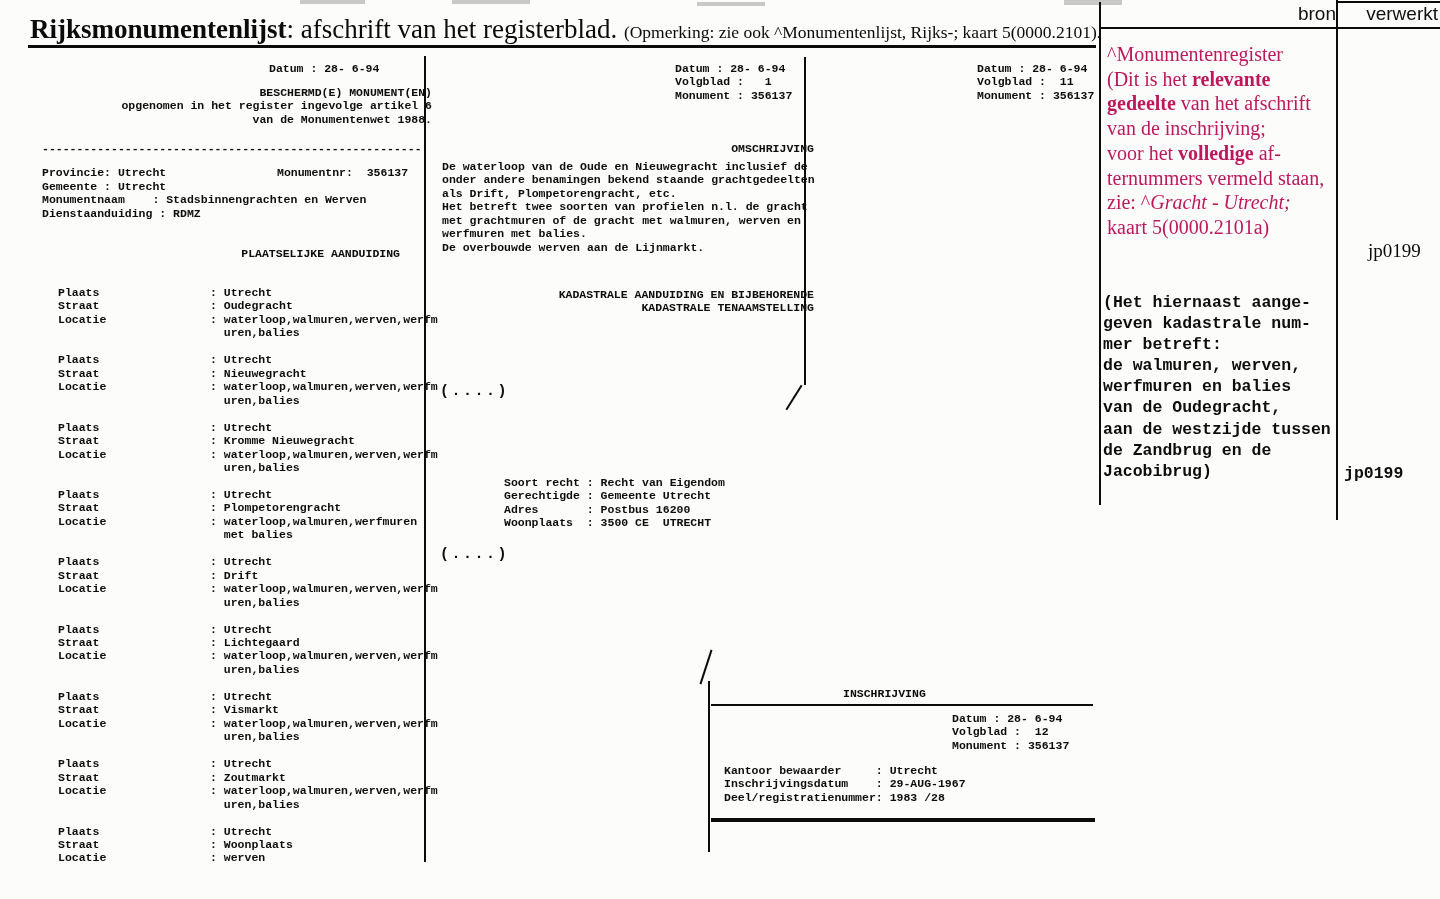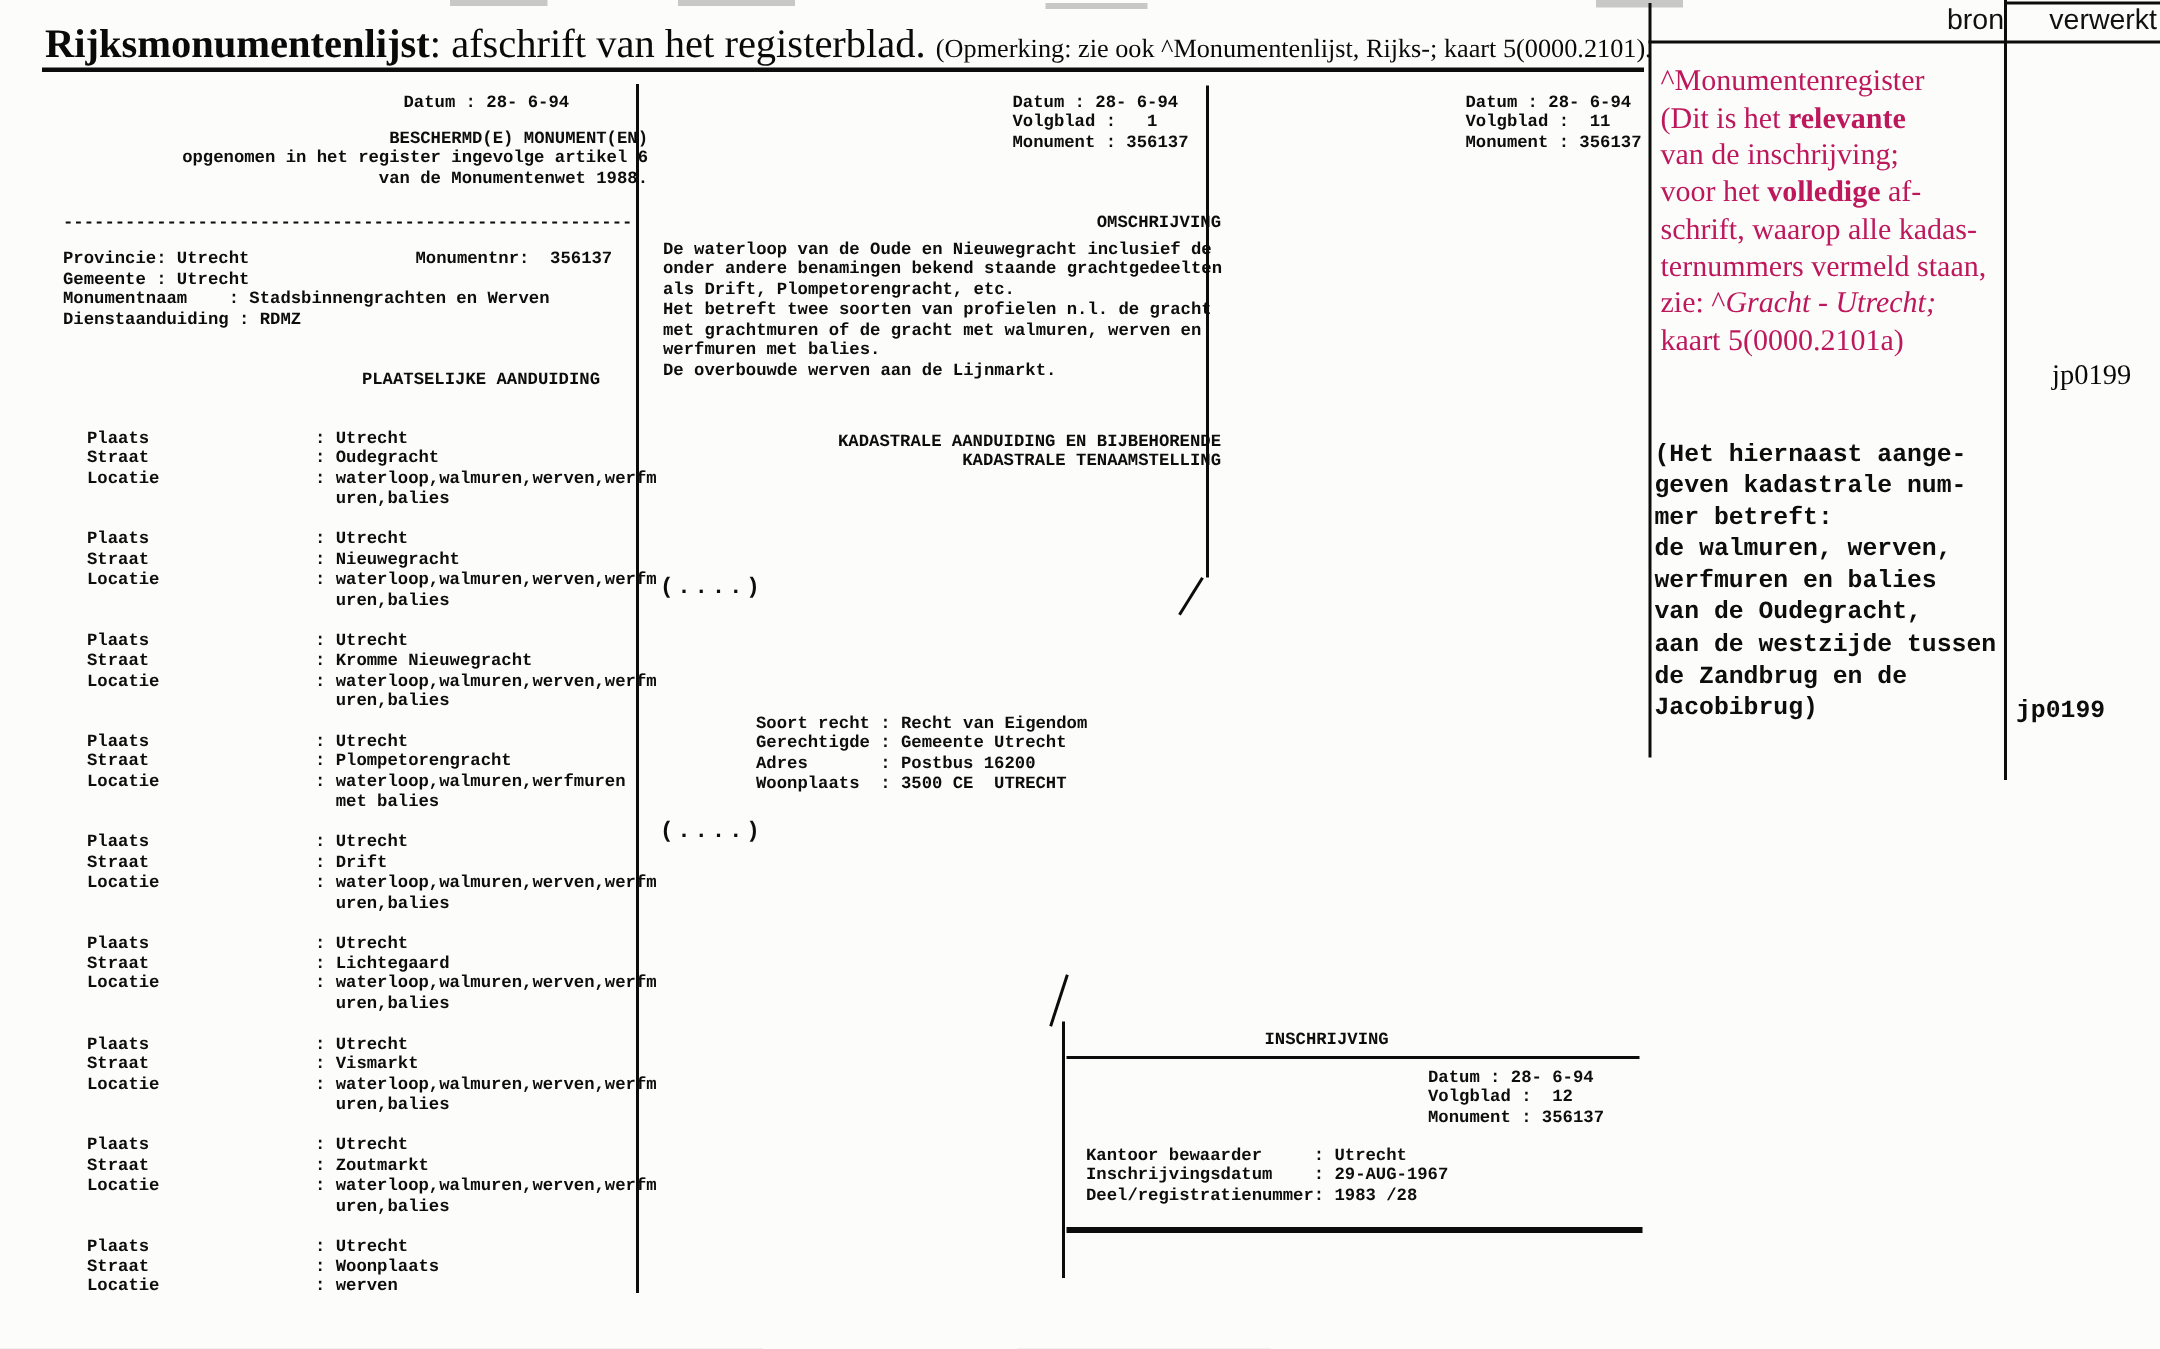--- a/index.html
+++ b/index.html
@@ -229,23 +229,23 @@
   <div class="abs vline" style="left:1099px;top:2px;width:2px;height:503px;"></div>
   <div class="abs vline" style="left:1336px;top:0;width:2px;height:520px;"></div>
   <div class="abs hline" style="left:1337px;top:1px;width:103px;height:2px;"></div>
   <div class="abs hline" style="left:1099px;top:27px;width:341px;height:2px;"></div>
   <div class="abs panel-head center" style="left:1100px;top:3px;width:236px;">bron</div>
   <div class="abs panel-head center" style="left:1338px;top:3px;width:100px;">verwerkt</div>
 
   <div class="abs serifbody" style="left:1107px;top:42px;width:228px;">
       <div><span>^Monumentenregister</span></div>
       <div><span>(Dit is het </span><span class="b">relevante</span></div>
+      <div><span class="b">gedeelte</span><span> van het afschrift</span></div>
       <div><span>van de inschrijving;</span></div>
       <div><span>voor het </span><span class="b">volledige</span><span> af-</span></div>
-      <div><span>schrift, waarop alle kadas-</span></div>
       <div><span>ternummers vermeld staan,</span></div>
       <div><span>zie: ^</span><span class="i">Gracht - Utrecht;</span></div>
       <div><span>kaart 5(0000.2101a)</span></div>
     </div>
   <div class="abs jp-serif" style="left:1368px;top:240px;">jp0199</div>
 
   <div class="abs tw2" style="left:1103px;top:292px;">(Het hiernaast aange-
 geven kadastrale num-
 mer betreft:
 de walmuren, werven,

